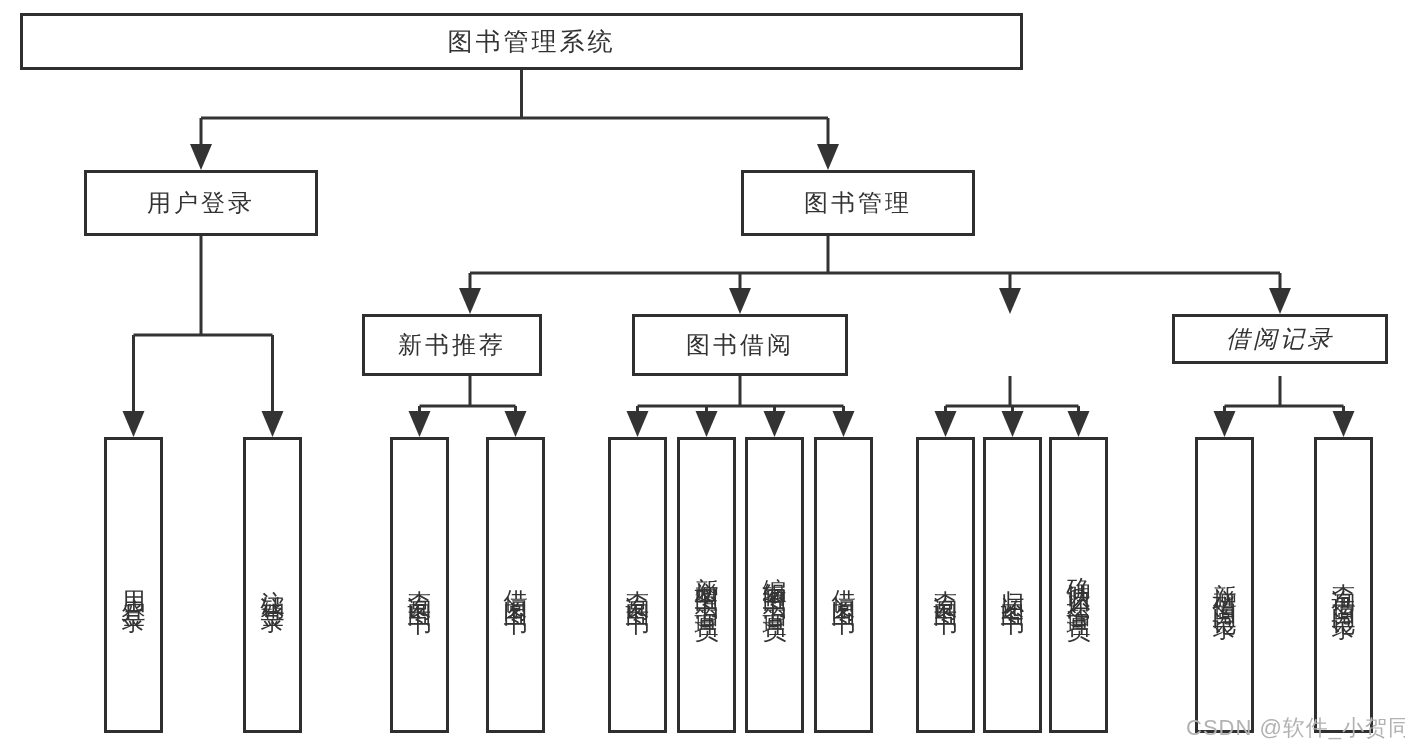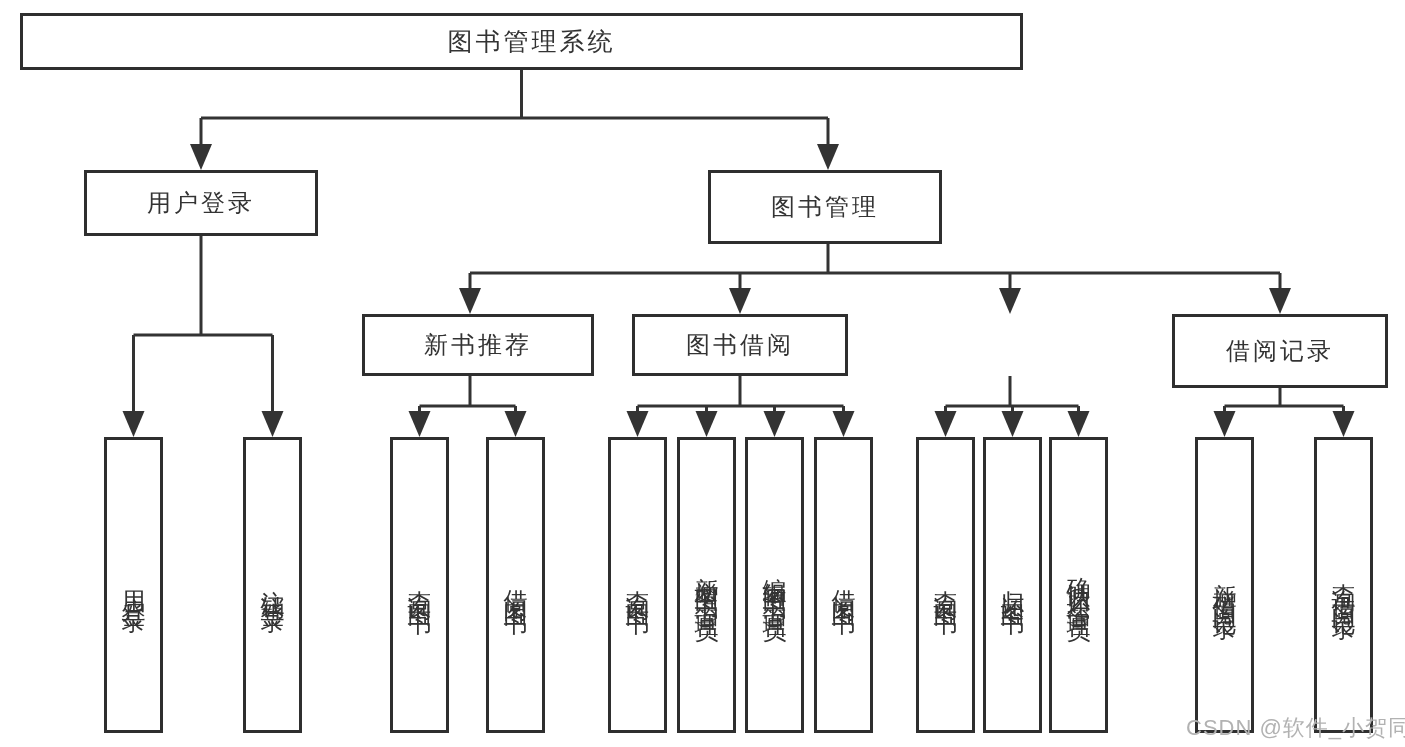--- a/index.html
+++ b/index.html
@@ -151,31 +151,31 @@
     </g>
   </svg>
 
   <div class="box root" style="left:20px; top:13px; width:1003px; height:57px;padding-left:20px;">
     <span class="hlabel">图书管理系统</span>
   </div>
 
   <div class="box" style="left:84px; top:170px; width:234px; height:66px;">
     <span class="hlabel">用户登录</span>
   </div>
-  <div class="box" style="left:708px; top:170px; width:234px; height:74px;">
+  <div class="box" style="left:741px; top:170px; width:234px; height:66px;">
     <span class="hlabel">图书管理</span>
   </div>
 
-  <div class="box" style="left:362px; top:314px; width:232px; height:62px;">
+  <div class="box" style="left:362px; top:314px; width:180px; height:62px;">
     <span class="hlabel">新书推荐</span>
   </div>
   <div class="box" style="left:632px; top:314px; width:216px; height:62px;align-items:center;">
     <span class="hlabel">图书借阅</span>
   </div>
-  <div class="box" style="left:1172px; top:314px; width:216px; height:74px;">
+  <div class="box" style="left:1172px; top:314px; width:216px; height:50px;font-style:italic;">
     <span class="hlabel">借阅记录</span>
   </div>
 
   <div class="box vbox" style="left:104px; top:437px; width:59px; height:296px;">
     <span class="vlabel">用户登录</span>
   </div>
   <div class="box vbox" style="left:243px; top:437px; width:59px; height:296px;">
     <span class="vlabel">注销登录</span>
   </div>
 

